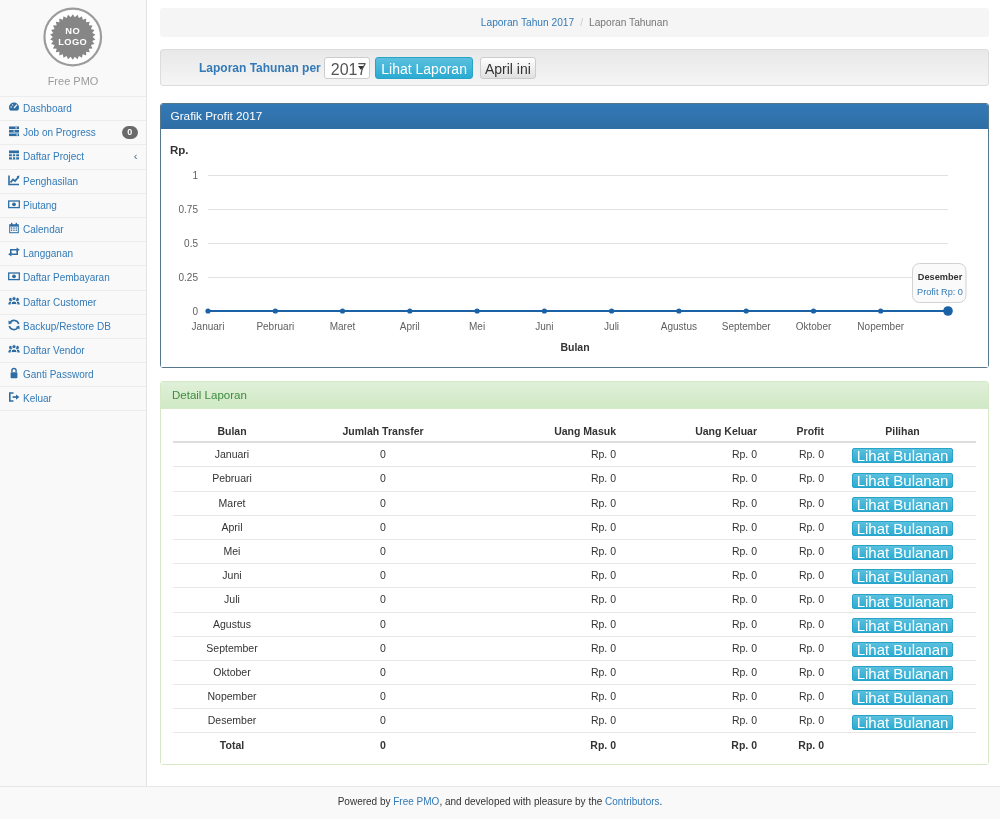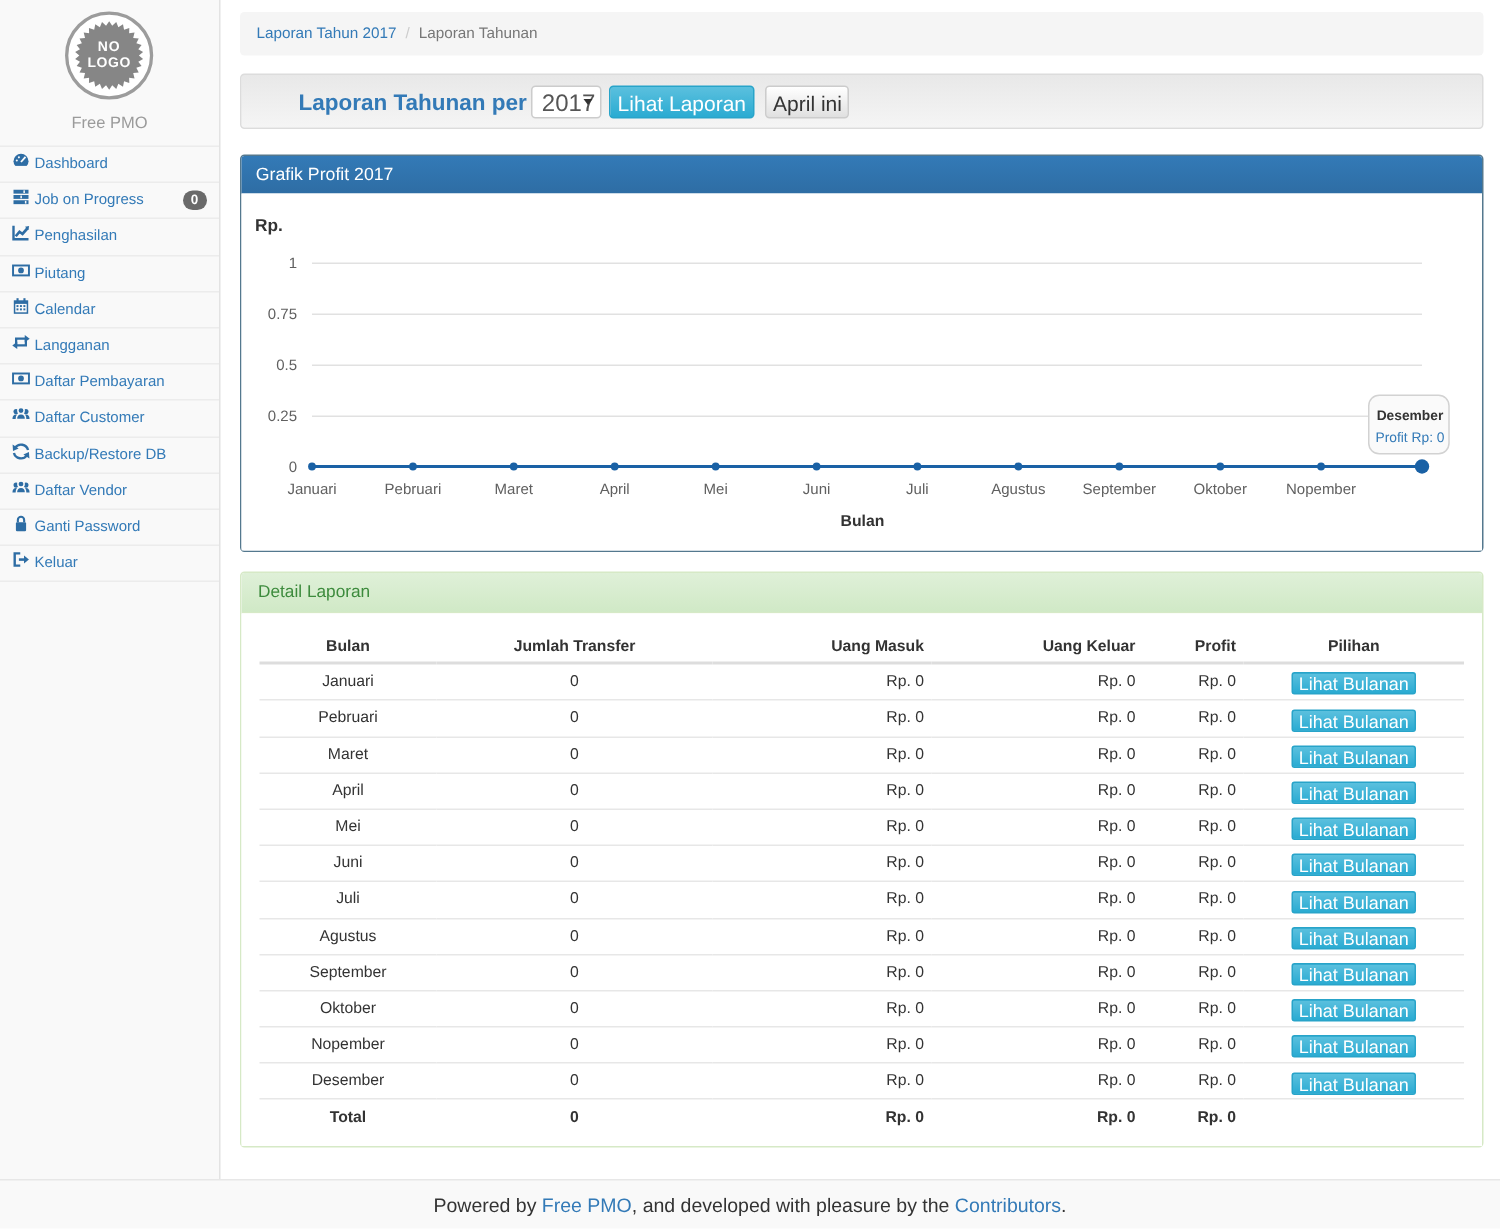--- a/index.html
+++ b/index.html
@@ -27,30 +27,30 @@
 .menu a .ic { display:inline-block; width:14px; text-align:center; margin-left:-1.5px; margin-right:2.5px; vertical-align:-1px;}
 .badge0 {
   position:absolute; right:8.5px; top:5px; width:15.5px; height:13px;
   background:#6a6a6a; color:#fff; border-radius:6.5px; font-size:9px; font-weight:bold;
   text-align:center; line-height:13px;
 }
 .chev { position:absolute; right:8.5px; top:0; color:#49708f; font-size:11.5px; }
 .main { margin-left:148px; height:786px; padding:8px 11px 0 12px; overflow:hidden; }
 .breadcrumb {
   background:#f5f5f5; border-radius:3px; height:29px; line-height:15px;
-  padding:7px 11px; font-size:10.2px; color:#777; margin-bottom:12px;
+  padding:7px 11px; font-size:10.2px; color:#777; margin-bottom:12px;text-align:center;
 }
 .breadcrumb a { color:#337ab7; }
 .breadcrumb .sep { color:#ccc; padding:0 6px; }
 .well {
   background-image: linear-gradient(to bottom,#e8e8e8 0%,#f5f5f5 100%);
   border:1px solid #dcdcdc; border-radius:3px; height:37px;
   padding:7px 6px; margin-bottom:17px;
 }
-.well .lbl { color:#337ab7; font-weight:bold; font-size:15px; vertical-align:middle; margin-right:3px;padding-left:32px;}
+.well .lbl { color:#337ab7; font-weight:bold; font-size:12px; vertical-align:middle; margin-right:3px;padding-left:32px;}
 .sel {
   display:inline-block; width:46.5px; height:21.5px; background:#fff;
   border:1px solid #ccc; border-radius:3px; font-size:16px; color:#555;
   padding:3px 4px 0 6px; vertical-align:middle; position:relative; margin-right:5px;
 }
 .sel .car { position:absolute; right:5px; top:8px; width:0; height:0;
   border-left:3.5px solid transparent; border-right:3.5px solid transparent; border-top:4px solid #333; }
 .btn {
   display:inline-block; height:22px; border-radius:3px; font-size:14px;
   padding:4.5px 5px; vertical-align:middle; line-height:12px;
@@ -77,26 +77,26 @@
 }
 .panel-body { background:#fff; }
 .tblwrap { padding:12px 12px 7px 12px; }
 table.rpt { width:100%; border-collapse:collapse; font-size:10.5px; }
 table.rpt th { font-weight:bold; padding:3px 5px 2px; border-bottom:2px solid #ddd; line-height:15px;}
 table.rpt td { padding:4.1px 5px; border-top:1px solid #e7e7e7; line-height:15px; }
 table.rpt .c { text-align:center; }
 table.rpt .r { text-align:right; }
 .btn-xs {
   display:inline-block; background-image:linear-gradient(to bottom,#5bc0de 0%,#2aabd2 100%);
-  border:1px solid #28a4c9; color:#fff; font-size:12px; border-radius:2px;
+  border:1px solid #28a4c9; color:#fff; font-size:15px; border-radius:2px;
   padding:2px 4px; line-height:10px; height:15px; vertical-align:top; position:relative; top:1.2px;
 }
 .footer {
   border-top:1px solid #e7e7e7; background:#f9f9f9; height:33px;
-  text-align:center; padding-top:9px; font-size:13px; color:#333;
+  text-align:center; padding-top:9px; font-size:10px; color:#333;
 }
 .footer a { color:#337ab7; }
 </style>
 </head>
 <body>
 <div class="sidebar">
   <div class="logo-wrap">
   <svg width="74" height="60" viewBox="0 0 74 60">
     <circle cx="36.75" cy="30" r="28.3" fill="#fff" stroke="#9c9c9c" stroke-width="2.2"></circle>
     <path d="M36.8,7.2 L38.8,10.2 L41.5,7.7 L42.9,11.1 L46.0,9.2 L46.7,12.8 L50.2,11.6 L50.1,15.2 L53.7,14.7 L52.8,18.3 L56.5,18.6 L54.9,21.9 L58.4,23.0 L56.2,25.9 L59.4,27.6 L56.6,30.0 L59.4,32.4 L56.2,34.1 L58.4,37.0 L54.9,38.1 L56.5,41.4 L52.8,41.7 L53.7,45.3 L50.1,44.8 L50.2,48.4 L46.7,47.2 L46.0,50.8 L42.9,48.9 L41.5,52.3 L38.8,49.8 L36.8,52.8 L34.7,49.8 L32.0,52.3 L30.6,48.9 L27.5,50.8 L26.8,47.2 L23.3,48.4 L23.4,44.8 L19.8,45.3 L20.7,41.7 L17.0,41.4 L18.6,38.1 L15.1,37.0 L17.3,34.1 L14.1,32.4 L16.9,30.0 L14.1,27.6 L17.3,25.9 L15.1,23.0 L18.6,21.9 L17.0,18.6 L20.7,18.3 L19.8,14.7 L23.4,15.2 L23.3,11.6 L26.8,12.8 L27.5,9.2 L30.6,11.1 L32.0,7.7 L34.7,10.2 Z" fill="#868686"></path>
@@ -118,20 +118,29 @@
             <rect x="1" y="1.5" width="10" height="2.6"></rect>
             <rect x="1" y="5" width="10" height="2.6"></rect>
             <rect x="1" y="8.5" width="10" height="2.6"></rect>
           </g>
           <g fill="#f9f9f9">
             <rect x="7.6" y="1.9" width="1" height="1.8"></rect>
             <rect x="5.6" y="5.4" width="1" height="1.8"></rect>
             <rect x="8.6" y="8.9" width="1" height="1.8"></rect>
           </g>
         </svg>Job on Progress<span class="badge0">0</span></a>
+<a href="#"><svg class="ic" width="12" height="12" viewBox="0 0 12 12">
+          <rect x="1" y="1.5" width="10" height="9" fill="#2e6da4"></rect>
+          <g stroke="#f9f9f9" stroke-width="1">
+            <line x1="1" y1="4.8" x2="11" y2="4.8"></line>
+            <line x1="1" y1="7.8" x2="11" y2="7.8"></line>
+            <line x1="4.4" y1="4.4" x2="4.4" y2="10.5"></line>
+            <line x1="7.7" y1="4.4" x2="7.7" y2="10.5"></line>
+          </g>
+        </svg>Daftar Project<span class="chev">‹</span></a>
 <a href="#"><svg class="ic" width="12" height="12" viewBox="0 0 12 12">
           <path d="M1,1.5 L1,10.5 L11,10.5" stroke="#2e6da4" stroke-width="1.6" fill="none"></path>
           <path d="M2.5,8.5 L5,5.5 L7,7 L10.5,3" stroke="#2e6da4" stroke-width="1.8" fill="none"></path>
           <path d="M8.6,2.2 L11.4,1.6 L10.9,4.4 Z" fill="#2e6da4"></path>
         </svg>Penghasilan</a>
 <a href="#"><svg class="ic" width="12" height="12" viewBox="0 0 12 12">
           <rect x="0.7" y="3" width="10.6" height="6.6" fill="none" stroke="#2e6da4" stroke-width="1.3"></rect>
           <circle cx="6" cy="6.3" r="1.9" fill="#2e6da4"></circle>
         </svg>Piutang</a>
 <a href="#"><svg class="ic" width="12" height="12" viewBox="0 0 12 12">

